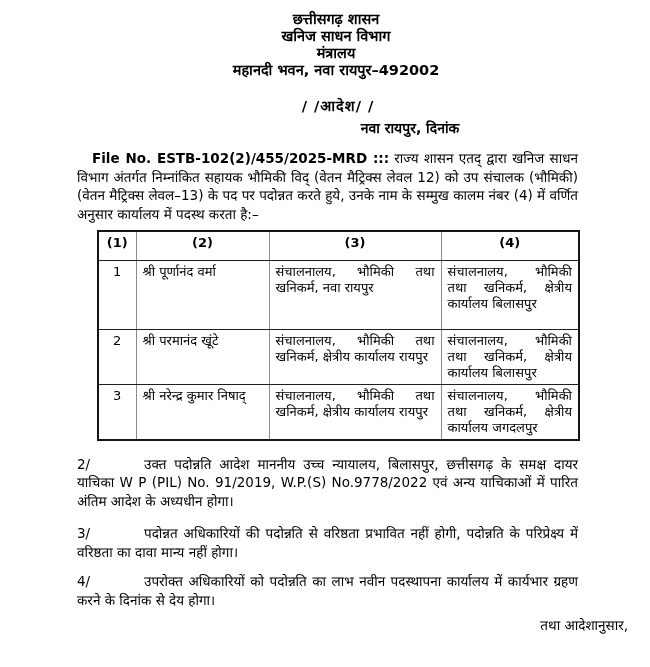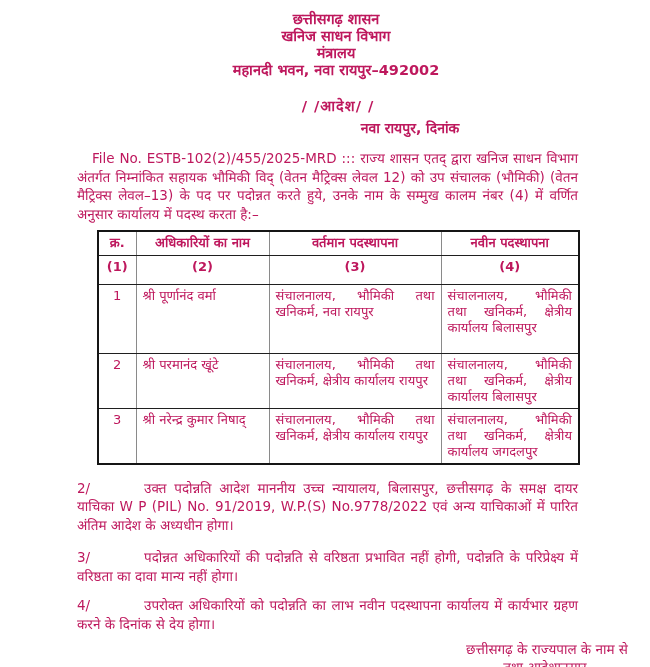--- a/index.html
+++ b/index.html
@@ -1,33 +1,33 @@
 <!DOCTYPE html>
 <html><head>
 <meta charset="utf-8">
 <style>
   html,body{margin:0;padding:0;background:#e8e8e8;}
   .page{
     width:650px;height:667px;background:#ffffff;position:relative;
     font-family:"DejaVu Sans","Liberation Sans",sans-serif;
-    color:#be185d;overflow:hidden;box-sizing:border-box;
+    color:#000000;overflow:hidden;box-sizing:border-box;
   }
   
   .gov-header{padding-top:11px;text-align:center;transform:translateX(11px);
     font-weight:bold;font-size:14.5px;line-height:17px;}
   .order-title{margin-top:16px;text-align:center;transform:translateX(13px);
     font-weight:bold;font-size:14.5px;letter-spacing:1px;}
   .place-date{margin-top:3px;text-align:center;transform:translateX(85px);
     font-weight:bold;font-size:14px;}
   
   .content{margin:12px 72px 0 77px;}
   p{margin:0;}
   .justify{text-align:justify;text-align-last:left;}
   .intro{font-size:13.5px;line-height:18.5px;text-indent:15px;}
-  .file-no{font-weight:normal;margin-right:5px;}
+  .file-no{font-weight:bold;margin-right:5px;}
   
   table.posting{border-collapse:collapse;table-layout:fixed;
     width:481px;margin:7px 0 0 20px;font-size:13px;line-height:16px;}
   table.posting td,table.posting th{
     border-top:1.5px solid #1f1f1f;border-bottom:1.5px solid #1f1f1f;
     border-left:1px solid #8a8a8a;border-right:1px solid #8a8a8a;
     padding:3px 6px;vertical-align:top;box-sizing:border-box;}
   table.posting{border:2px solid #151515;}
   table.posting tr:first-child th{border-top:none;}
   table.posting td:first-child,table.posting th:first-child{border-left:none;text-align:center;}
@@ -67,26 +67,20 @@
     <p class="intro justify"><span class="file-no">File No. ESTB-102(2)/455/2025-MRD :::</span><span>राज्य शासन एतद् द्वारा खनिज साधन विभाग अंतर्गत निम्नांकित सहायक भौमिकी विद् (वेतन मैट्रिक्स लेवल 12) को उप संचालक (भौमिकी) (वेतन मैट्रिक्स लेवल–13) के पद पर पदोन्नत करते हुये, उनके नाम के सम्मुख कालम नंबर (4) में वर्णित अनुसार कार्यालय में पदस्थ करता है:–</span></p>
 
     <table class="posting">
       <colgroup>
           <col class="c1">
           <col class="c2">
           <col class="c3">
           <col class="c4">
         </colgroup>
       <tbody>
-          <tr class="row-head">
-        <th>क्र.</th>
-        <th>अधिकारियों का नाम</th>
-        <th>वर्तमान पदस्थापना</th>
-        <th>नवीन पदस्थापना</th>
-      </tr>
       <tr class="row-nums">
         <th>(1)</th>
         <th>(2)</th>
         <th>(3)</th>
         <th>(4)</th>
       </tr>
       <tr class="r1">
         <td>1</td>
         <td>श्री पूर्णानंद वर्मा</td>
         <td class="cell-just">संचालनालय, भौमिकी तथा खनिकर्म, नवा रायपुर</td>
@@ -110,18 +104,17 @@
     <p class="numbered justify gap14"><span class="pnum">2/</span><span>उक्त पदोन्नति आदेश माननीय उच्च न्यायालय, बिलासपुर, छत्तीसगढ़ के समक्ष दायर याचिका W P (PIL) No. 91/2019, W.P.(S) No.9778/2022 एवं अन्य याचिकाओं में पारित अंतिम आदेश के अध्यधीन होगा।</span></p>
 
     <p class="numbered justify gap14"><span class="pnum">3/</span><span>पदोन्नत अधिकारियों की पदोन्नति से वरिष्ठता प्रभावित नहीं होगी, पदोन्नति के परिप्रेक्ष्य में वरिष्ठता का दावा मान्य नहीं होगा।</span></p>
 
     <p class="numbered justify gap11"><span class="pnum">4/</span><span>उपरोक्त अधिकारियों को पदोन्नति का लाभ नवीन पदस्थापना कार्यालय में कार्यभार ग्रहण करने के दिनांक से देय होगा।</span></p>
 
   </div>
 
   <div class="signature">
     <div class="sig-inner">
-      <div>छत्तीसगढ़ के राज्यपाल के नाम से</div>
       <div>तथा आदेशानुसार,</div>
     </div>
   </div>
 
 </div>
 
 </body></html>

